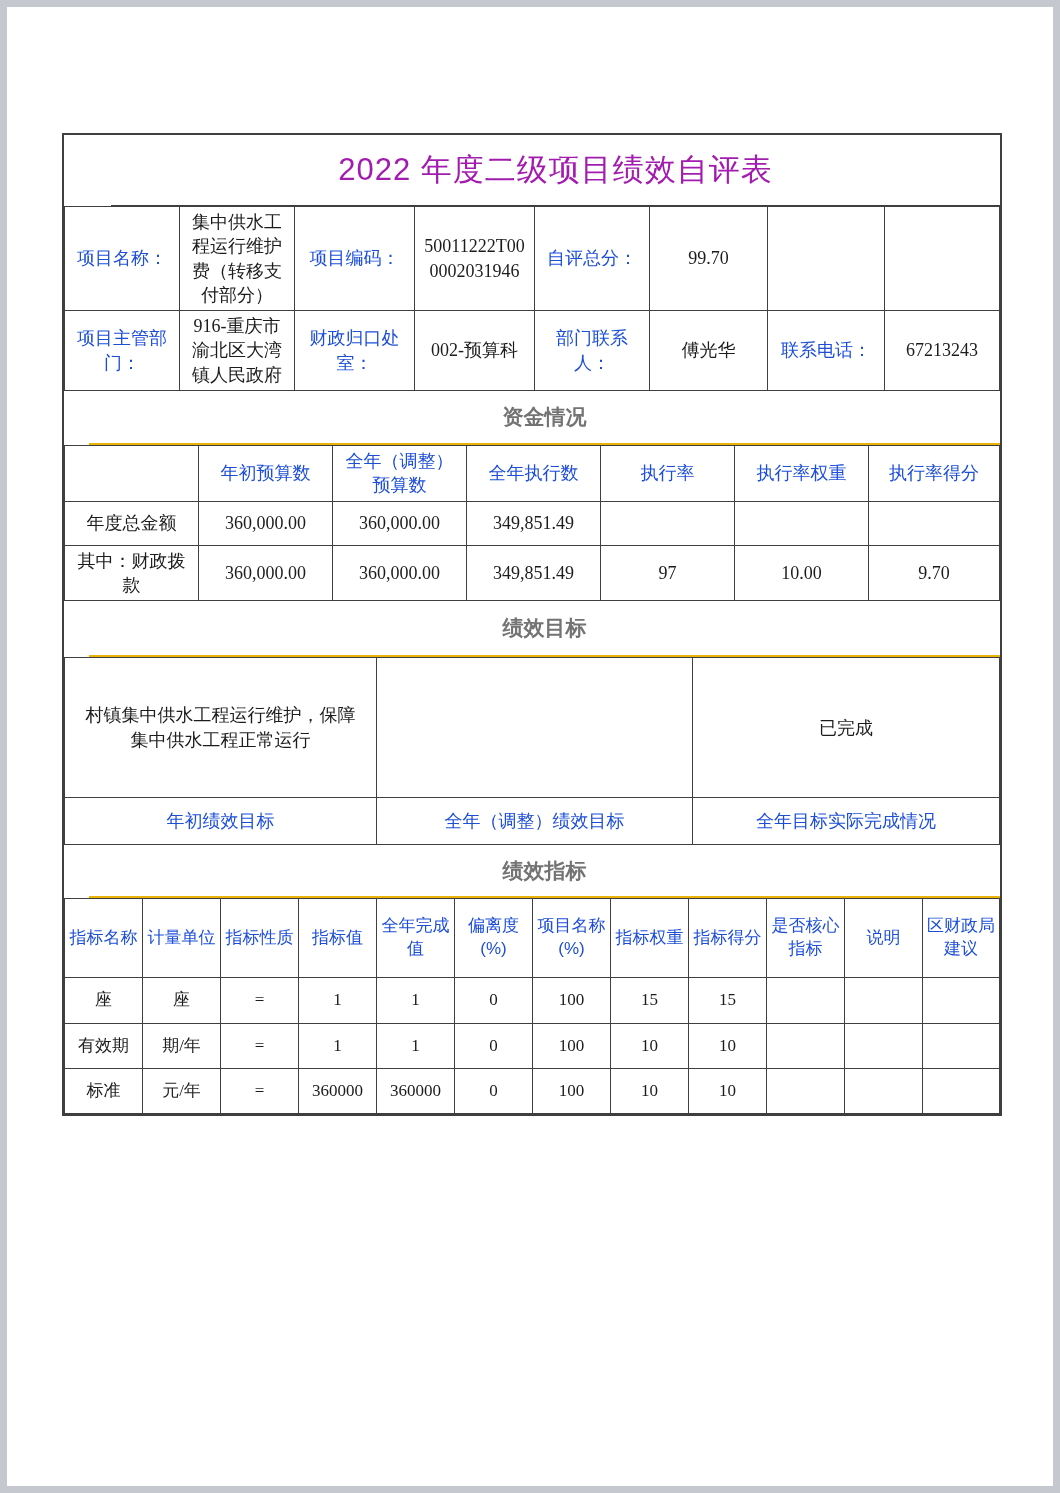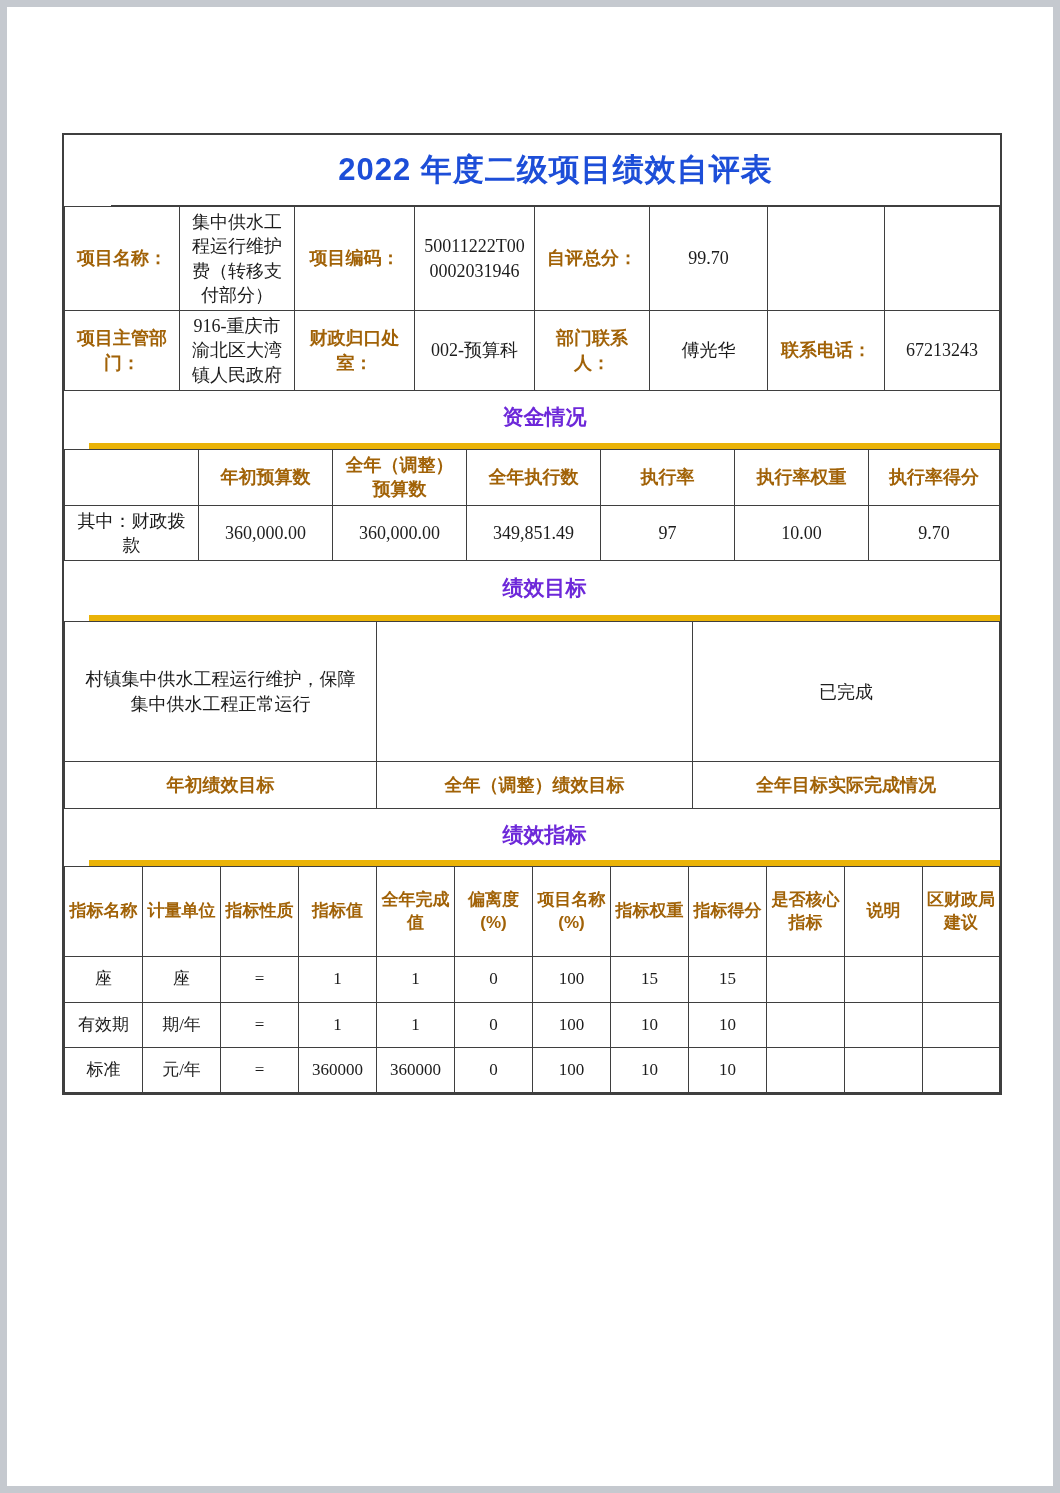--- a/index.html
+++ b/index.html
@@ -9,41 +9,41 @@
     position:relative;overflow:hidden;
   }
   .page{position:absolute;left:7px;top:7px;width:1046px;height:1479px;background:#ffffff}
   .doc{
     position:absolute;left:55px;top:126px;width:936px;
     border:2px solid #3f3f3f;background:#fff;
   }
   .title-row{
     height:70px;display:flex;align-items:center;justify-content:center;
     font-family:"Liberation Sans","DejaVu Sans",sans-serif;
-    font-weight:bold;font-size:31px;color:#1d4ed8;letter-spacing:1px;
+    font-weight:normal;font-size:31px;color:#a21caf;letter-spacing:1px;
     border-bottom:1px solid #3f3f3f;
     margin-left:47px;
   }
   .secbar{
     display:flex;align-items:center;justify-content:center;
     font-family:"Liberation Sans","DejaVu Sans",sans-serif;
-    font-weight:bold;font-size:21px;color:#6d28d9;
-    border-bottom:6px solid #eab308;
+    font-weight:bold;font-size:21px;color:#737373;
+    border-bottom:2px solid #eab308;
     margin-left:25px;
   }
   table{width:100%;border-collapse:collapse;table-layout:fixed;border-bottom:1px solid #3f3f3f}
   table:last-child{border-bottom:none}
   td{
     border:1px solid #3f3f3f;text-align:center;vertical-align:middle;
     padding:3px 6px;font-size:18px;color:#1c1c1c;line-height:1.35;
     word-break:break-all;overflow:hidden;
   }
   td.lb{
     font-family:"Liberation Sans","DejaVu Sans",sans-serif;
-    font-weight:bold;color:#a16207;
+    font-weight:normal;color:#1d4ed8;
   }
   .ind td{font-size:17px;padding:3px 4px}
 </style>
 </head>
 <body>
 
 <div class="page">
   <div class="doc">
 
     <div class="title-row">2022 年度二级项目绩效自评表</div>
@@ -97,20 +97,29 @@
       <tbody>
           <tr style="height:55px">
         <td class="lb"></td>
         <td class="lb">年初预算数</td>
         <td class="lb">全年（调整）预算数</td>
         <td class="lb">全年执行数</td>
         <td class="lb">执行率</td>
         <td class="lb">执行率权重</td>
         <td class="lb">执行率得分</td>
       </tr>
+      <tr style="height:44px">
+        <td>年度总金额</td>
+        <td>360,000.00</td>
+        <td>360,000.00</td>
+        <td>349,851.49</td>
+        <td></td>
+        <td></td>
+        <td></td>
+      </tr>
       <tr style="height:48px">
         <td>其中：财政拨款</td>
         <td>360,000.00</td>
         <td>360,000.00</td>
         <td>349,851.49</td>
         <td>97</td>
         <td>10.00</td>
         <td>9.70</td>
       </tr>
     </tbody>
@@ -147,21 +156,21 @@
         <col style="width:78px">
           <col style="width:78px">
           <col style="width:78px">
           <col style="width:78px">
         <col style="width:78px">
           <col style="width:78px">
           <col style="width:78px">
           <col>
       </colgroup>
       <tbody>
-          <tr style="height:90px">
+          <tr style="height:79px">
         <td class="lb">指标名称</td>
         <td class="lb">计量单位</td>
         <td class="lb">指标性质</td>
         <td class="lb">指标值</td>
         <td class="lb">全年完成值</td>
         <td class="lb">偏离度(%)</td>
         <td class="lb">项目名称(%)</td>
         <td class="lb">指标权重</td>
         <td class="lb">指标得分</td>
         <td class="lb">是否核心指标</td>

